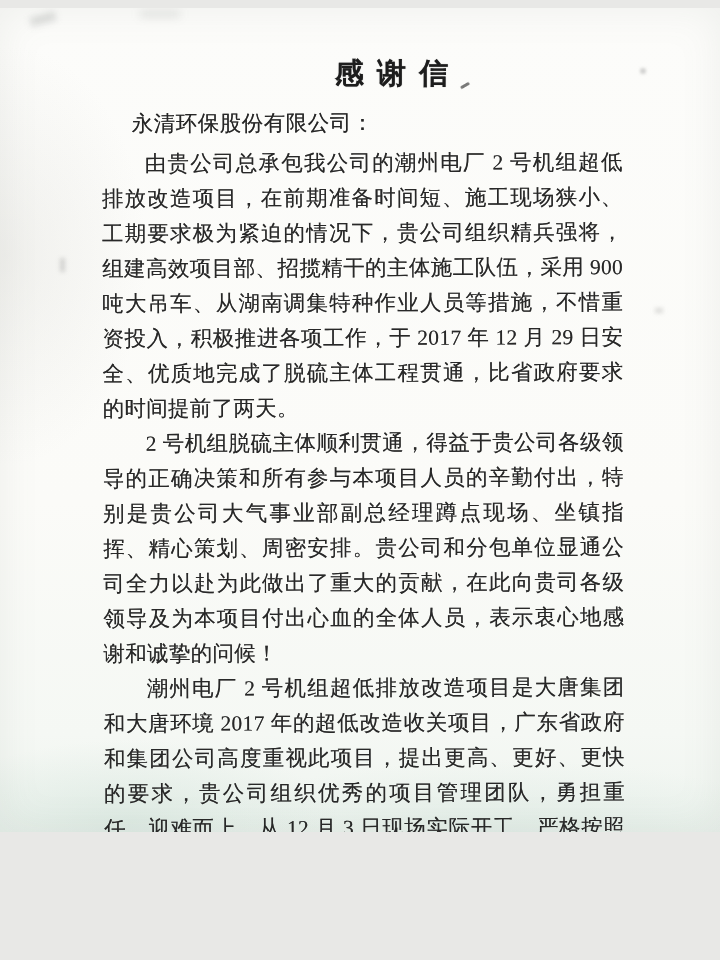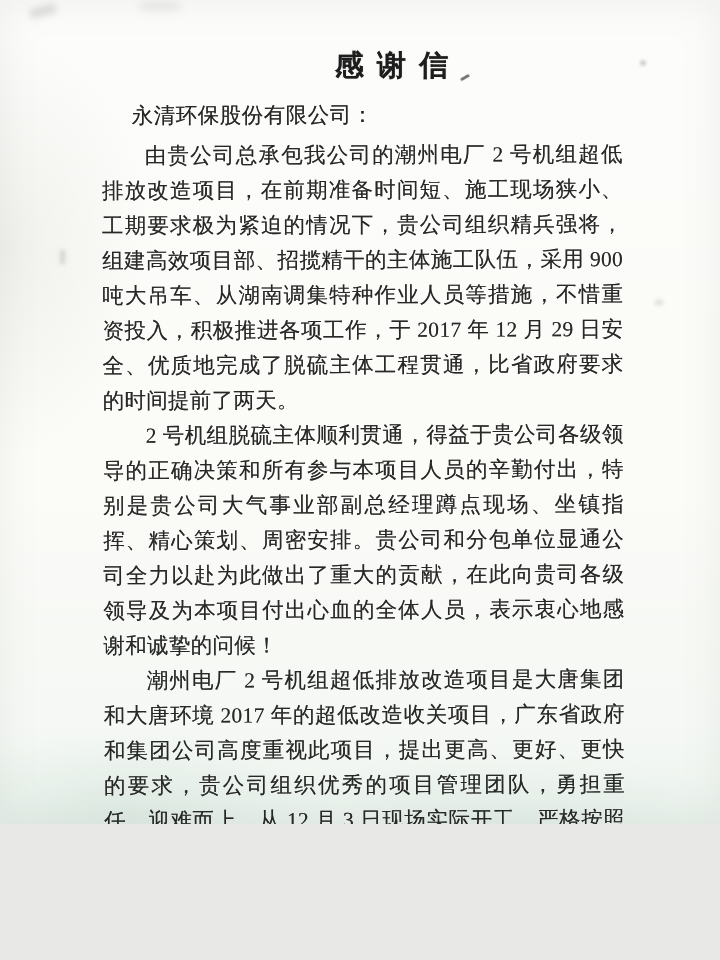--- a/index.html
+++ b/index.html
@@ -4,21 +4,21 @@
 <style>
   html, body {
     margin: 0;
     padding: 0;
     background: #e8e8e6;
   }
   .scan-page {
     position: relative;
     width: 720px;
     height: 824px;
-    margin: 0 auto;
+    margin: 8px auto;
     overflow: hidden;
     background:
       radial-gradient(ellipse 300px 120px at 18% 99%, rgba(188, 214, 202, 0.35), rgba(188,214,202,0) 70%),
       radial-gradient(ellipse 420px 100px at 70% 100%, rgba(196, 219, 209, 0.30), rgba(196,219,209,0) 72%),
       radial-gradient(ellipse 200px 300px at 1% 30%, rgba(205, 205, 200, 0.25), rgba(205,205,200,0) 70%),
       linear-gradient(180deg, #fcfcfa 0%, #fbfbf8 60%, #f5f8f4 88%, #eef4ef 100%);
     box-shadow: inset 0 0 40px rgba(120,130,120,0.10);
     font-family: "Liberation Serif", "DejaVu Serif", serif;
     color: #262626;
   }

